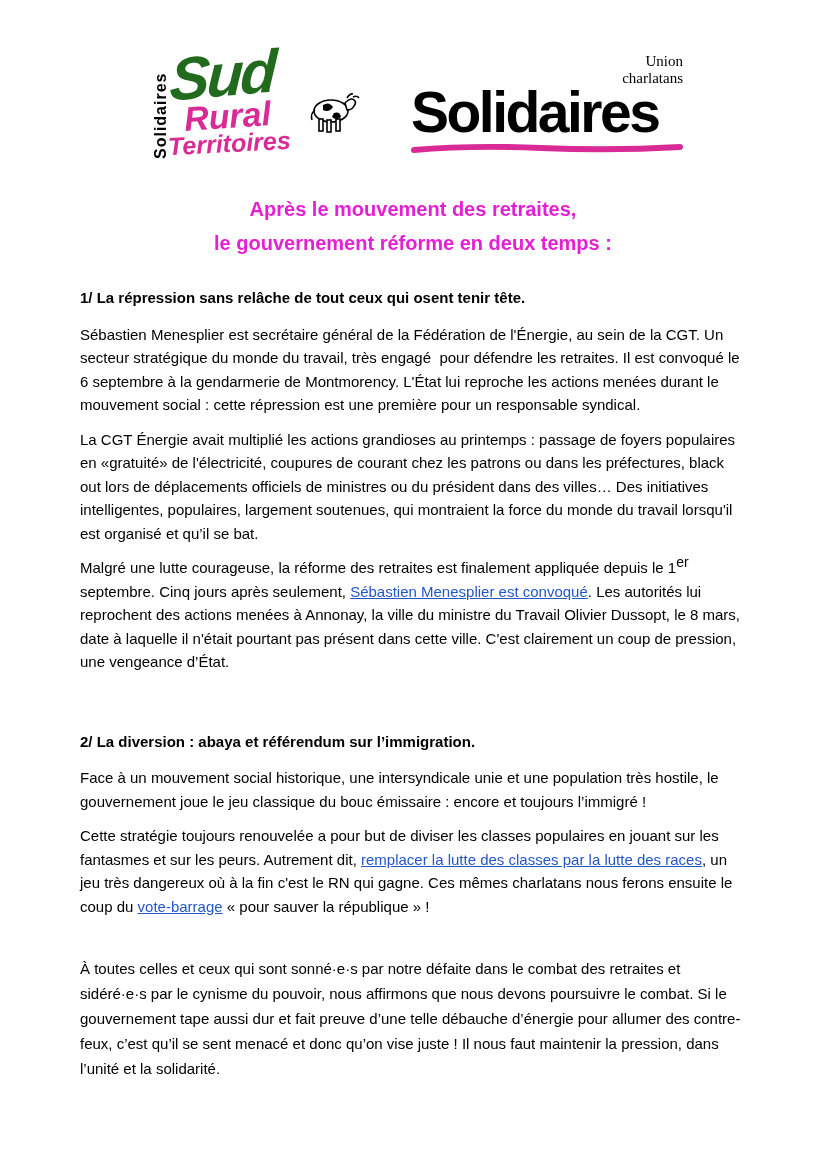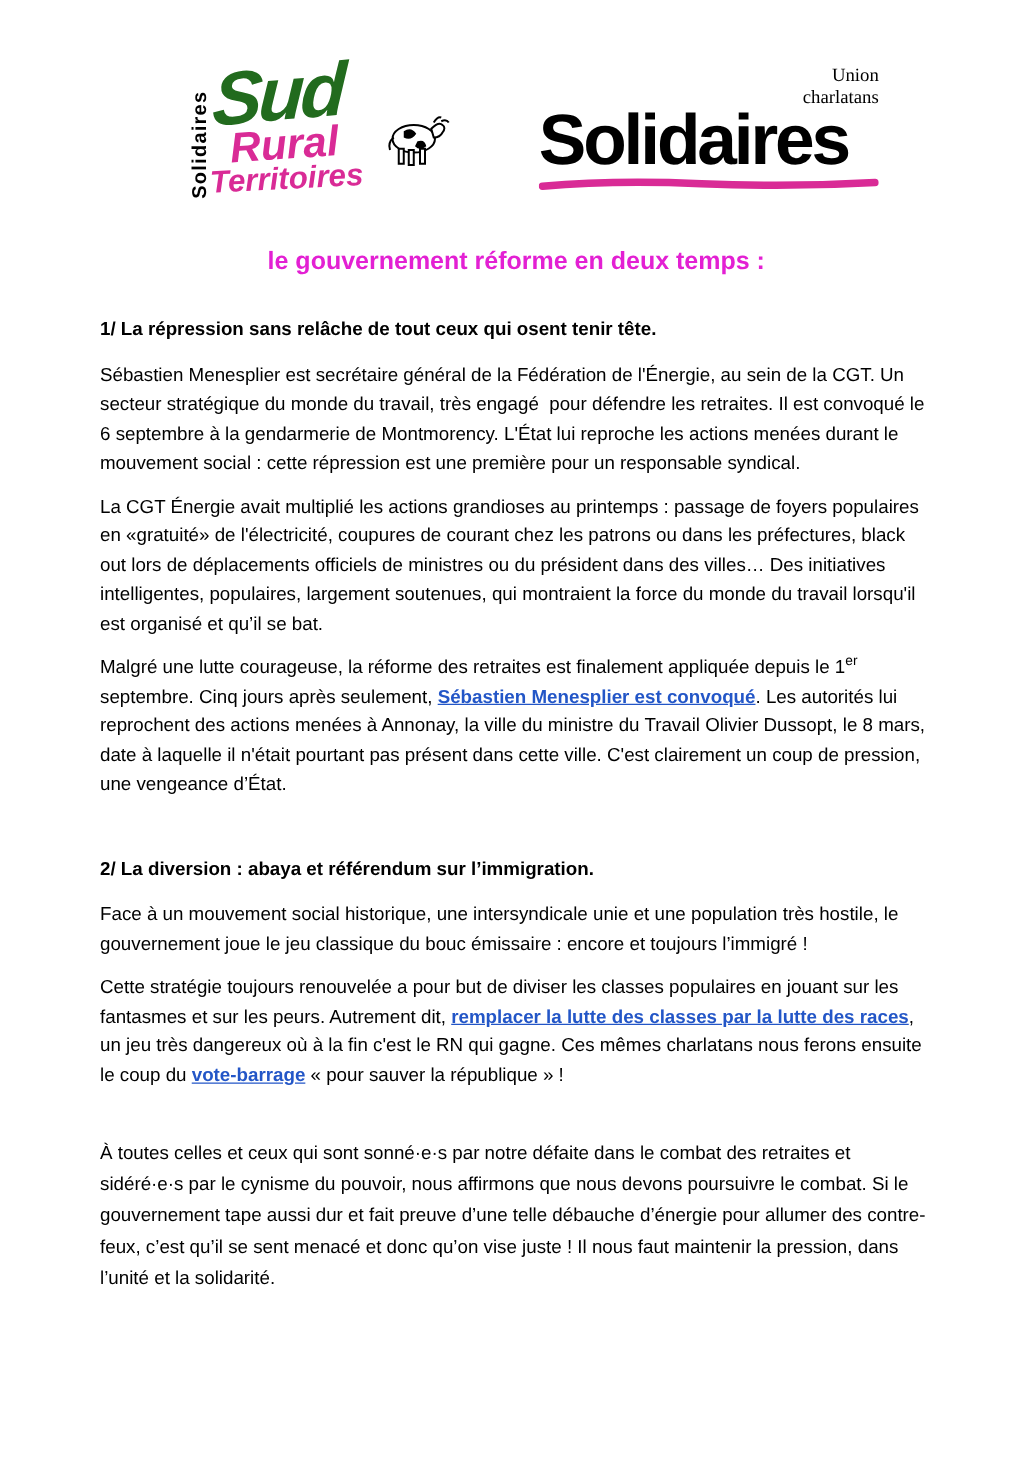--- a/index.html
+++ b/index.html
@@ -28,21 +28,21 @@
     font-size:34px;font-weight:900;font-style:italic;
     transform:rotate(-4deg);letter-spacing:0px;
   }
   .territoires{
     position:absolute;left:18px;top:74px;
     font-size:25px;font-weight:900;font-style:italic;
     transform:rotate(-3deg);
   }
   .cow{position:absolute;right:-8px;top:28px;}
 
-  .right-logo{position:relative;width:272px;margin-left:76px;flex:none;padding-top:2px;}
+  .right-logo{position:relative;width:272px;margin-left:56px;flex:none;padding-top:2px;}
   .union-syndicale{
     position:absolute;top:-2px;right:0;text-align:right;
     font-size:15px;line-height:17px;font-family:"Liberation Serif","DejaVu Serif",serif;
   }
   .sol-name{
     margin-top:26px;
     font-size:57px;font-weight:900;letter-spacing:-2.5px;line-height:58px;
     font-family:"Liberation Sans",sans-serif;
   }
   .sol-underline{margin-top:0px;}
@@ -50,23 +50,23 @@
   
   .doc-title{
     margin-top:22px;text-align:center;font-weight:bold;
     font-size:20px;line-height:34px;
   }
 
   
   .body-text{margin-top:26px;font-size:15px;line-height:23.5px;}
   .body-text p{margin:0 0 11px 0;white-space:pre-wrap;}
   .sec-heading{font-size:15px;font-weight:bold;margin:21px 0 13px 0;}
-  .sec-heading.second{margin-top:44px;}
-  sup{font-size:11px;line-height:0;}
-  a.doc-link{font-weight:bold;text-decoration:underline;cursor:pointer;}
+  .sec-heading.second{margin-top:56px;}
+  sup{font-size:14px;line-height:0;}
+  a.doc-link{font-weight:normal;text-decoration:underline;cursor:pointer;}
   .emphasis{
     margin-top:38px;font-weight:normal;line-height:25px;white-space:pre-wrap;
   }
 </style>
 </head>
 <body>
 
 <div class="page">
 
   <div class="logo-row">
@@ -100,20 +100,21 @@
       <div class="sol-name">Solidaires</div>
       <div class="sol-underline">
         <svg width="272" height="12" viewBox="0 0 272 12">
           <path d="M3 7 Q60 2 130 5 T269 4" stroke="#d92b96" stroke-width="6" fill="none" stroke-linecap="round"></path>
         </svg>
       </div>
     </div>
   </div>
 
   <div class="doc-title" style="color:#e320d3">
+    <div>Après le mouvement des retraites,</div>
     <div>le gouvernement réforme en deux temps :</div>
   </div>
 
   <div class="body-text">
 
     <div class="sec-heading">1/ La répression sans relâche de tout ceux qui osent tenir tête.</div>
     <p>Sébastien Menesplier est secrétaire général de la Fédération de l'Énergie, au sein de la CGT. Un secteur stratégique du monde du travail, très engagé  pour défendre les retraites. Il est convoqué le  6 septembre à la gendarmerie de Montmorency. L'État lui reproche les actions menées durant le mouvement social : cette répression est une première pour un responsable syndical.</p>
     <p>La CGT Énergie avait multiplié les actions grandioses au printemps : passage de foyers populaires en «gratuité» de l'électricité, coupures de courant chez les patrons ou dans les préfectures, black out lors de déplacements officiels de ministres ou du président dans des villes… Des initiatives intelligentes, populaires, largement soutenues, qui montraient la force du monde du travail lorsqu'il est organisé et qu’il se bat.</p>
     <p><span>Malgré une lutte courageuse, la réforme des retraites est finalement appliquée depuis le 1</span><sup>er</sup><span> septembre. Cinq jours après seulement, </span><a class="doc-link" style="color: rgb(35, 86, 199);">Sébastien Menesplier est convoqué</a><span>. Les autorités lui reprochent des actions menées à Annonay, la ville du ministre du Travail Olivier Dussopt, le 8 mars, date à laquelle il n'était pourtant pas présent dans cette ville. C'est clairement un coup de pression, une vengeance d’État.</span></p>
 

